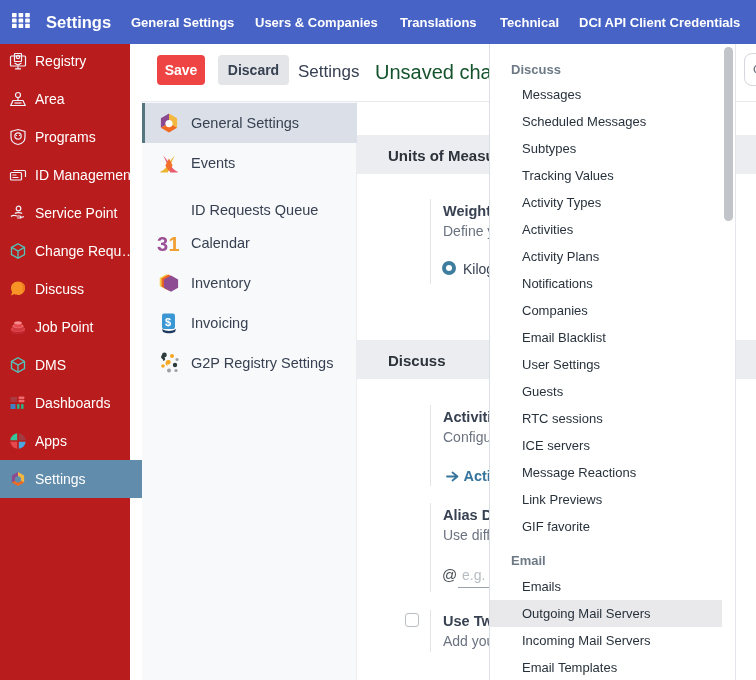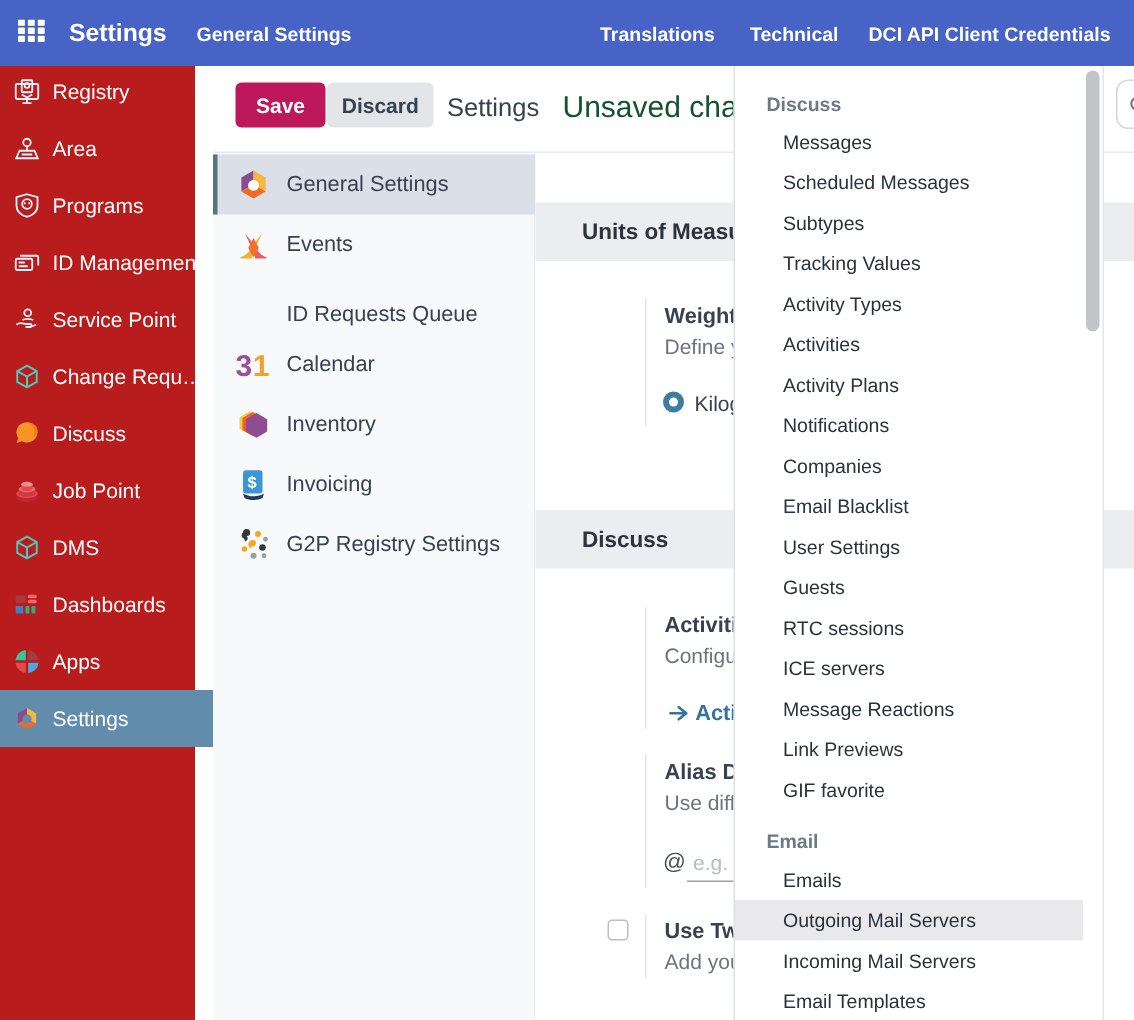--- a/index.html
+++ b/index.html
@@ -13,21 +13,21 @@
 
 
 #sidebar { position:absolute; left:0; top:44px; width:130px; height:636px; background:#b91c1c; }
 .sbitem { position:absolute; left:0; width:142px; height:38px; color:#fff; font-size:14px; }
 .sbitem .ic { position:absolute; left:9px; top:50%; margin-top:-9px; width:18px; height:18px; }
 .sbitem .tx { position:absolute; left:35px; top:50%; transform:translateY(-50%); white-space:nowrap; }
 .sbitem.active { background:#618cab; height:38px; }
 
 
 #cpanel { position:absolute; left:142px; top:44px; width:614px; height:58px; background:#fff; border-bottom:1px solid #e7e9ec; }
-#btn-save { position:absolute; left:15px; top:11px; width:60px; height:30px; background:#be185d; color:#fff; font-size:14px; font-weight:bold; border:none; border-radius:4px; }
+#btn-save { position:absolute; left:15px; top:11px; width:48px; height:30px; background:#ef4444; color:#fff; font-size:14px; font-weight:bold; border:none; border-radius:4px; }
 #btn-discard { position:absolute; left:76px; top:11px; width:71px; height:30px; background:#e3e5e9; color:#374151; font-size:14px; font-weight:bold; border:none; border-radius:4px; }
 #bc-title { position:absolute; left:156px; top:0; height:57px; line-height:55px; font-size:17px; color:#374151; }
 #bc-dirty { position:absolute; left:233px; top:0; height:57px; line-height:56px; font-size:20px; color:#14532d; }
 #searchbox { position:absolute; left:602px; top:9px; width:70px; height:33px; border:1px solid #d4d7dc; border-radius:8px; background:#fff; }
 
 
 #setnav { position:absolute; left:142px; top:102px; width:215px; height:578px; background:#f8f9fb; border-right:1px solid #ebedf0; }
 .snrow { position:absolute; left:0; width:215px; height:40px; }
 .snrow.sel { background:#dbe0e8; border-left:3px solid #54767f; }
 .snrow .ic { position:absolute; left:15px; top:8px; width:24px; height:24px; }
@@ -62,20 +62,21 @@
       <rect x="0" y="5.4" width="4.6" height="4.2" rx="0.6"></rect>
         <rect x="6.6" y="5.4" width="4.6" height="4.2" rx="0.6"></rect>
         <rect x="13.2" y="5.4" width="4.6" height="4.2" rx="0.6"></rect>
       <rect x="0" y="10.8" width="4.6" height="4.2" rx="0.6"></rect>
         <rect x="6.6" y="10.8" width="4.6" height="4.2" rx="0.6"></rect>
         <rect x="13.2" y="10.8" width="4.6" height="4.2" rx="0.6"></rect>
     </g>
   </svg>
   <div id="brand">Settings</div>
   <div class="navitem" style="left:131px;">General Settings</div>
+  <div class="navitem" style="left:255px;">Users &amp; Companies</div>
   <div class="navitem" style="left:400px;">Translations</div>
   <div class="navitem" style="left:500px;">Technical</div>
   <div class="navitem" style="left:579px;">DCI API Client Credentials</div>
 </div>
 
 <div id="sidebar">
   <div class="sbitem" style="top:-2px;">
       <span class="ic"><svg viewBox="0 0 18 18" width="18" height="18">
           <g fill="none" stroke="#eef2fb" stroke-width="1.2">
             <rect x="1.5" y="4" width="15" height="10" rx="1"></rect>

